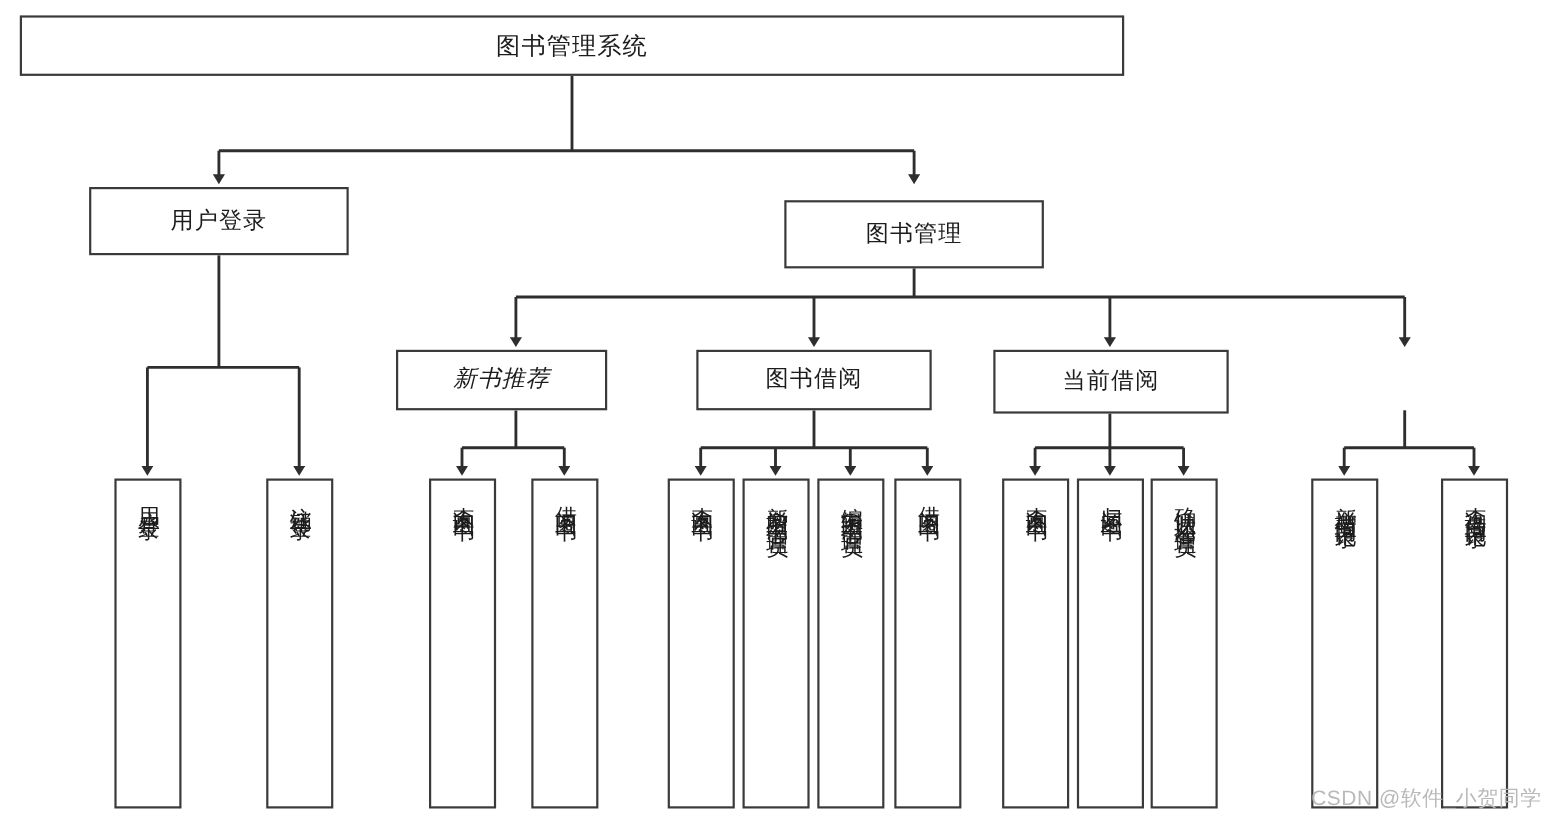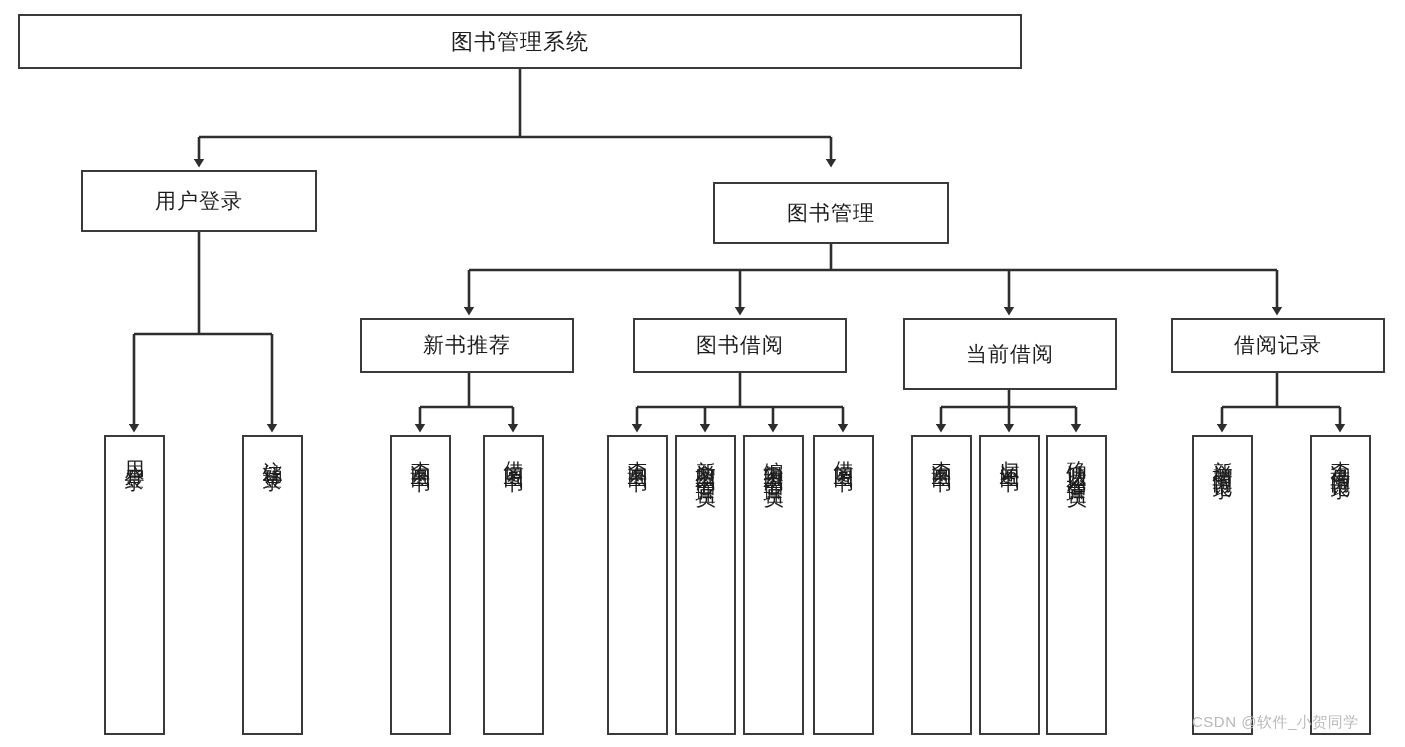--- a/index.html
+++ b/index.html
@@ -60,21 +60,21 @@
     writing-mode: vertical-rl;
     text-orientation: upright;
     font-size: 20px;
     line-height: 1.05;
     letter-spacing: 4px;
     white-space: nowrap;
   }
   .watermark {
     position: absolute;
     color: #b9b9b9;
-    font-size: 15px;
+    font-size: 19px;
     letter-spacing: 0.5px;
     z-index: 5;
     white-space: nowrap;
   }
 </style>
 </head>
 <body>
 
 <div id="canvas">
 
@@ -132,31 +132,28 @@
     <span class="label">图书管理系统</span>
   </div>
 
   <div class="node h" style="left:81px; top:170px; width:236px; height:62px;">
     <span class="label">用户登录</span>
   </div>
   <div class="node h" style="left:713px; top:170px; width:236px; height:62px;margin-top:12px;">
     <span class="label">图书管理</span>
   </div>
 
-  <div class="node h" style="left:360px; top:318px; width:214px; height:55px;">
+  <div class="node h" style="left:360px; top:318px; width:192px; height:55px;font-style:italic;">
     <span class="label">新书推荐</span>
   </div>
   <div class="node h" style="left:633px; top:318px; width:214px; height:55px;">
     <span class="label">图书借阅</span>
   </div>
-  <div class="node h" style="left:903px; top:318px; width:214px; height:72px;">
+  <div class="node h" style="left:903px; top:318px; width:214px; height:58px;">
     <span class="label">当前借阅</span>
-  </div>
-  <div class="node h" style="left:1171px; top:318px; width:214px; height:55px;">
-    <span class="label">借阅记录</span>
   </div>
 
   <div class="node v" style="left:104px; top:435px; width:61px; height:300px;">
     <span class="label">用户登录</span>
   </div>
   <div class="node v" style="left:242px; top:435px; width:61px; height:300px;">
     <span class="label">注销登录</span>
   </div>
 
   <div class="node v" style="left:390px; top:435px; width:61px; height:300px;">

